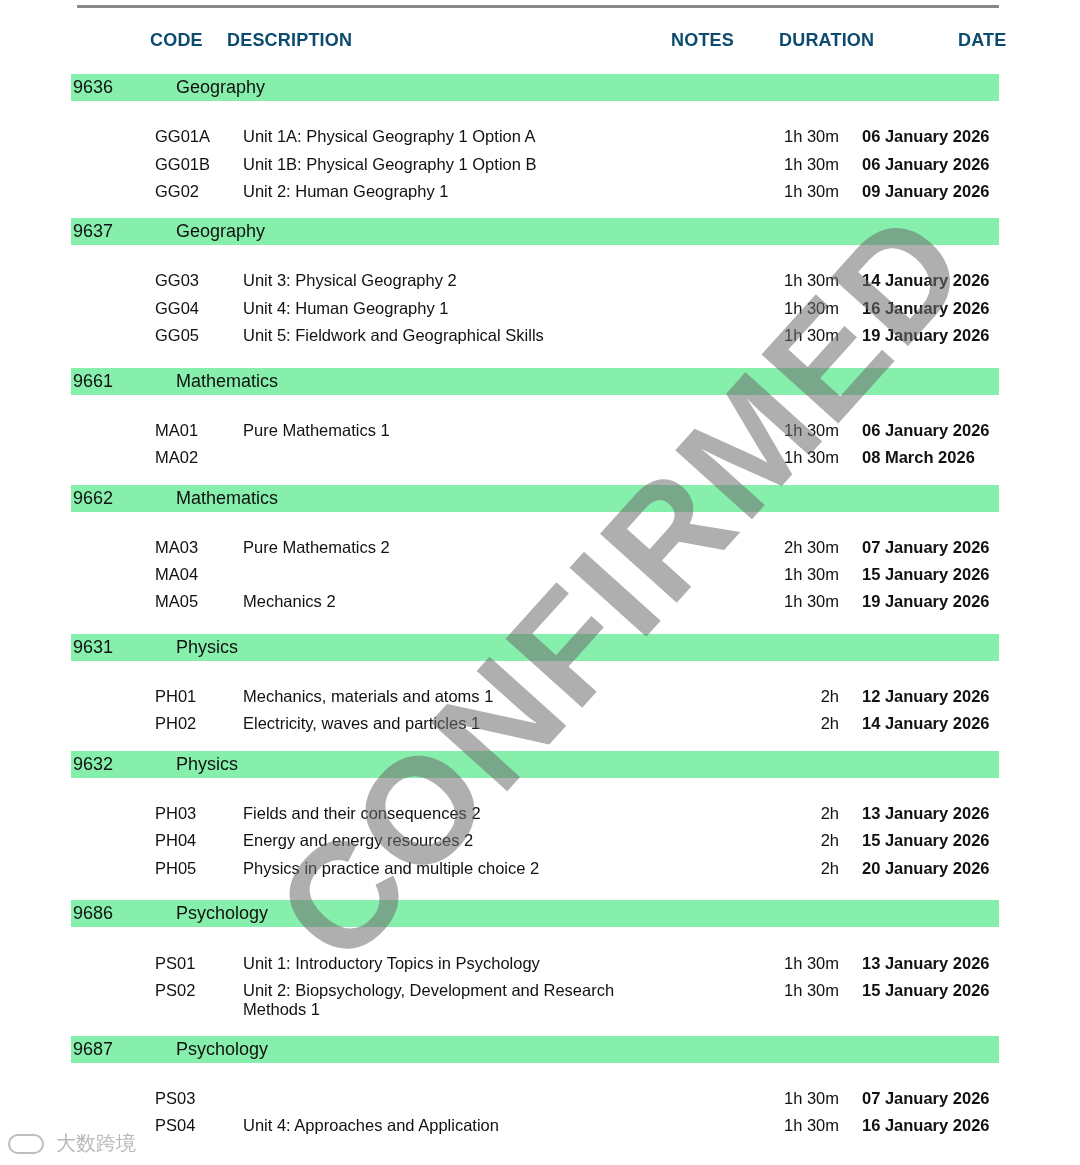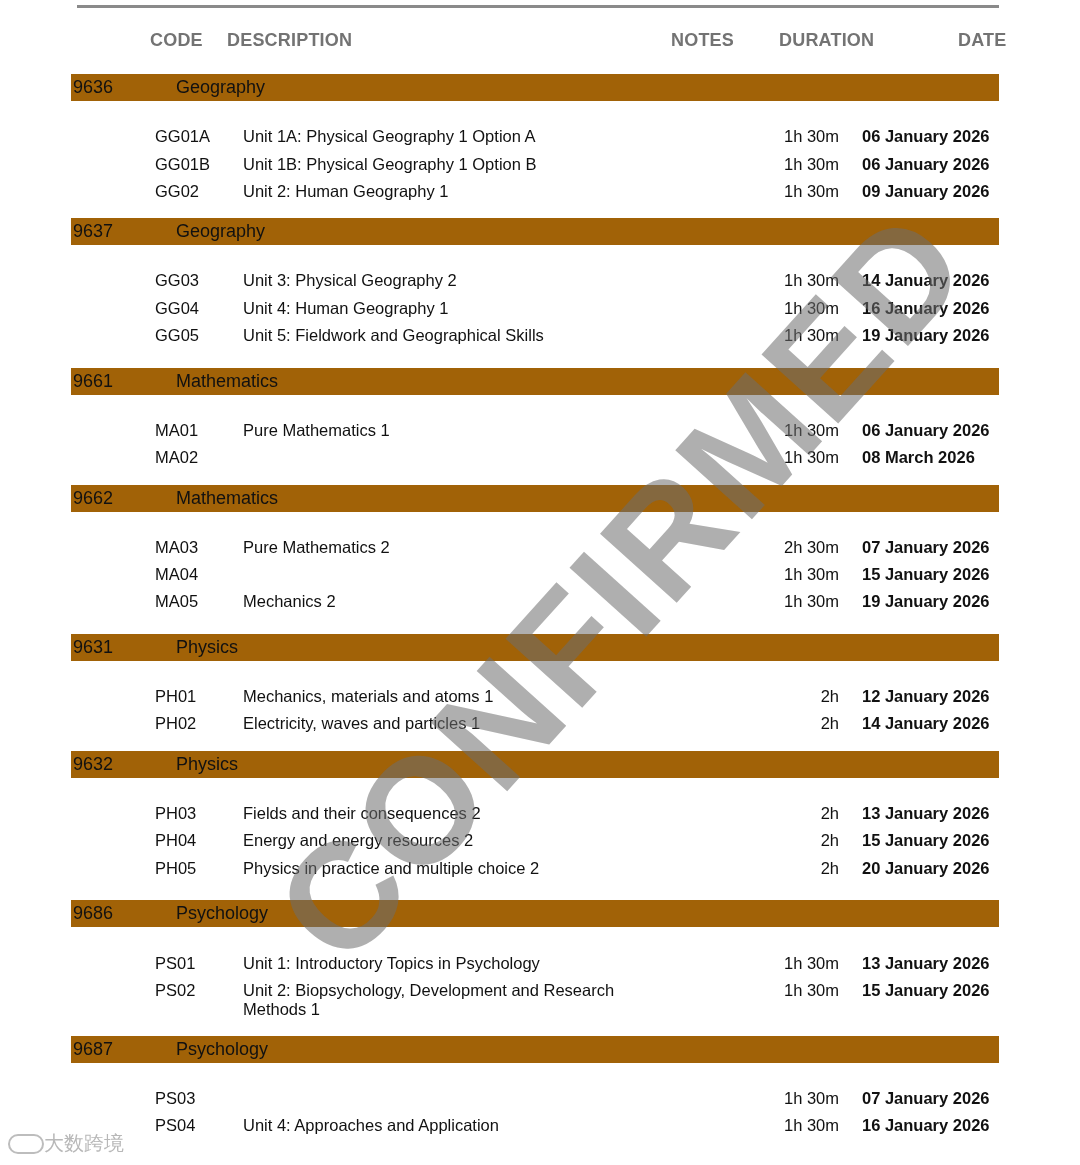--- a/index.html
+++ b/index.html
@@ -1,32 +1,32 @@
 <!DOCTYPE html>
 <html><head>
 <meta charset="utf-8">
 <style>
   html, body { margin: 0; padding: 0; background: #ffffff; }
   body { width: 1080px; height: 1165px; position: relative; overflow: hidden;
          font-family: "Liberation Sans", sans-serif; color: #111111; }
   .top-rule { position: absolute; left: 77px; top: 5px; width: 922px; height: 3px; background: #8a8a8a; }
-  .col-header { position: absolute; top: 30px; font-weight: bold; font-size: 18px; color: #737373; letter-spacing: 0.2px; }
-  .group-bar { position: absolute; left: 71px; width: 928px; height: 27px; background: #a16207; }
+  .col-header { position: absolute; top: 30px; font-weight: bold; font-size: 18px; color: #0c4a6e; letter-spacing: 0.2px; }
+  .group-bar { position: absolute; left: 71px; width: 928px; height: 27px; background: #86efac; }
   .group-code { position: absolute; left: 2px; top: 3px; font-size: 18px; }
   .group-name { position: absolute; left: 105px; top: 3px; font-size: 18px; }
   .row { position: absolute; left: 0; width: 1080px; height: 24px; font-size: 16.5px; }
   .row span { position: absolute; top: 0; white-space: nowrap; }
   .c-code { left: 155px; }
   .c-desc { left: 243px; width: 400px; white-space: normal !important; line-height: 19px; }
   .c-dur { right: 241px; text-align: right; }
   .c-date { left: 862px; font-weight: bold; }
   .watermark { position: absolute; left: 150px; top: 500px; font-size: 150px; font-weight: bold;
                color: rgba(110,110,110,0.55); transform: rotate(-48deg); transform-origin: center;
                letter-spacing: 4px; white-space: nowrap; pointer-events: none; }
-  .corner-mark { position: absolute; left: 8px; bottom: 8px; font-size: 20px; color: #b8b8b8; display: flex; align-items: center; gap: 0; }
+  .corner-mark { position: absolute; left: 8px; bottom: 8px; font-size: 20px; color: #b8b8b8; display: flex; align-items: center; gap: 12px; }
   .corner-icon { width: 36px; height: 20px; border: 2px solid #bdbdbd; border-radius: 10px; display: inline-block; box-sizing: border-box; }
 </style>
 </head>
 <body>
 
 <div class="top-rule"></div>
 
 <div class="col-header" style="left:150px">CODE</div>
 <div class="col-header" style="left:227px">DESCRIPTION</div>
 <div class="col-header" style="left:671px">NOTES</div>

